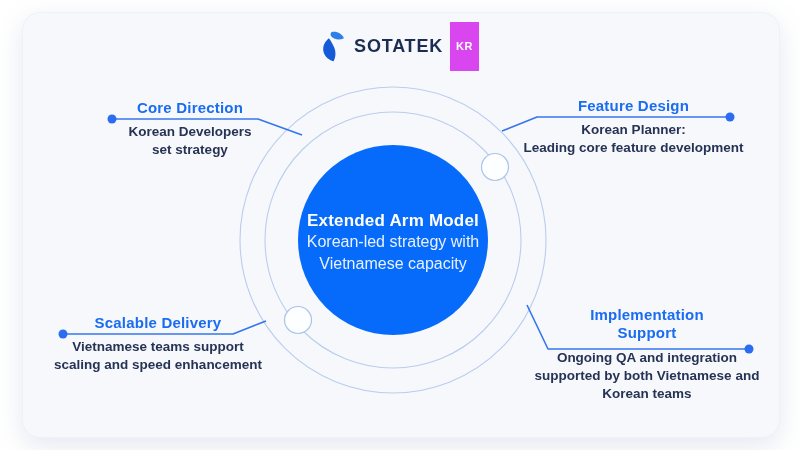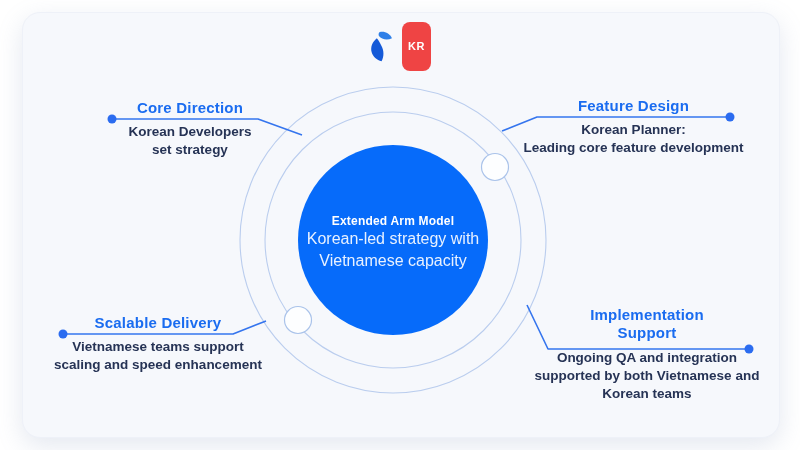--- a/index.html
+++ b/index.html
@@ -15,33 +15,33 @@
   }
   
   .logo{
     position:absolute;left:0;right:0;top:28px;height:36px;
     display:flex;align-items:center;justify-content:center;gap:7px;
   }
   .brand{
     color:#1d2d52;font-size:18px;font-weight:800;letter-spacing:0.8px;
   }
   .kr-badge{
-    background:#ef4444;color:#ffffff;font-size:11px;font-weight:800;
-    border-radius:8px;padding:18px 6px;letter-spacing:0.5px;line-height:13px;
+    background:#d946ef;color:#ffffff;font-size:11px;font-weight:800;
+    border-radius:0;padding:18px 6px;letter-spacing:0.5px;line-height:13px;
   }
   
   .diagram-svg{position:absolute;left:0;top:0;width:800px;height:450px;}
   
   .center-circle{
     position:absolute;left:298px;top:145px;width:190px;height:190px;
     border-radius:50%;background:#066bfa;
     display:flex;flex-direction:column;align-items:center;justify-content:center;
     text-align:center;padding-top:6px;box-sizing:border-box;
   }
-  .center-title{color:#ffffff;font-size:12px;font-weight:800;letter-spacing:0.2px;}
+  .center-title{color:#ffffff;font-size:17px;font-weight:800;letter-spacing:0.2px;}
   .center-sub{
     color:#e8f1ff;font-size:16px;line-height:1.38;margin-top:0;
     white-space:pre-line;
   }
   
   .callout{position:absolute;text-align:center;}
   .callout-title{
     color:#1a6cf0;font-size:15px;font-weight:800;letter-spacing:0.2px;
     white-space:pre-line;line-height:1.22;
   }
@@ -77,20 +77,21 @@
 
     <circle cx="495" cy="167" r="13.5" fill="#fdfeff" stroke="#aac3ea" stroke-width="1.2"></circle>
     <circle cx="298" cy="320" r="13.5" fill="#fdfeff" stroke="#aac3ea" stroke-width="1.2"></circle>
   </svg>
 
   <div class="logo">
     <svg width="26" height="32" viewBox="0 0 30 36">
       <path d="M12,2 C18,0.5 24,3.5 26.5,9 C21,12 14.5,10.5 11.5,6.5 C10.8,4.8 11,3 12,2 Z" fill="#2e7fe8"></path>
       <path d="M9,9 C4,13 1.5,19 3,25 C4.5,30.5 9,34.5 14.5,35.5 C17.5,30 17.5,23 14,17 C12.5,14 11,11 9,9 Z" fill="#155ad8"></path>
     </svg>
+    <span class="brand">SOTATEK</span>
     <span class="kr-badge">KR</span>
   </div>
 
   <div class="center-circle">
     <div class="center-title">Extended Arm Model</div>
     <div class="center-sub">Korean-led strategy with
 Vietnamese capacity</div>
   </div>
 
   <div class="callout co-core">

